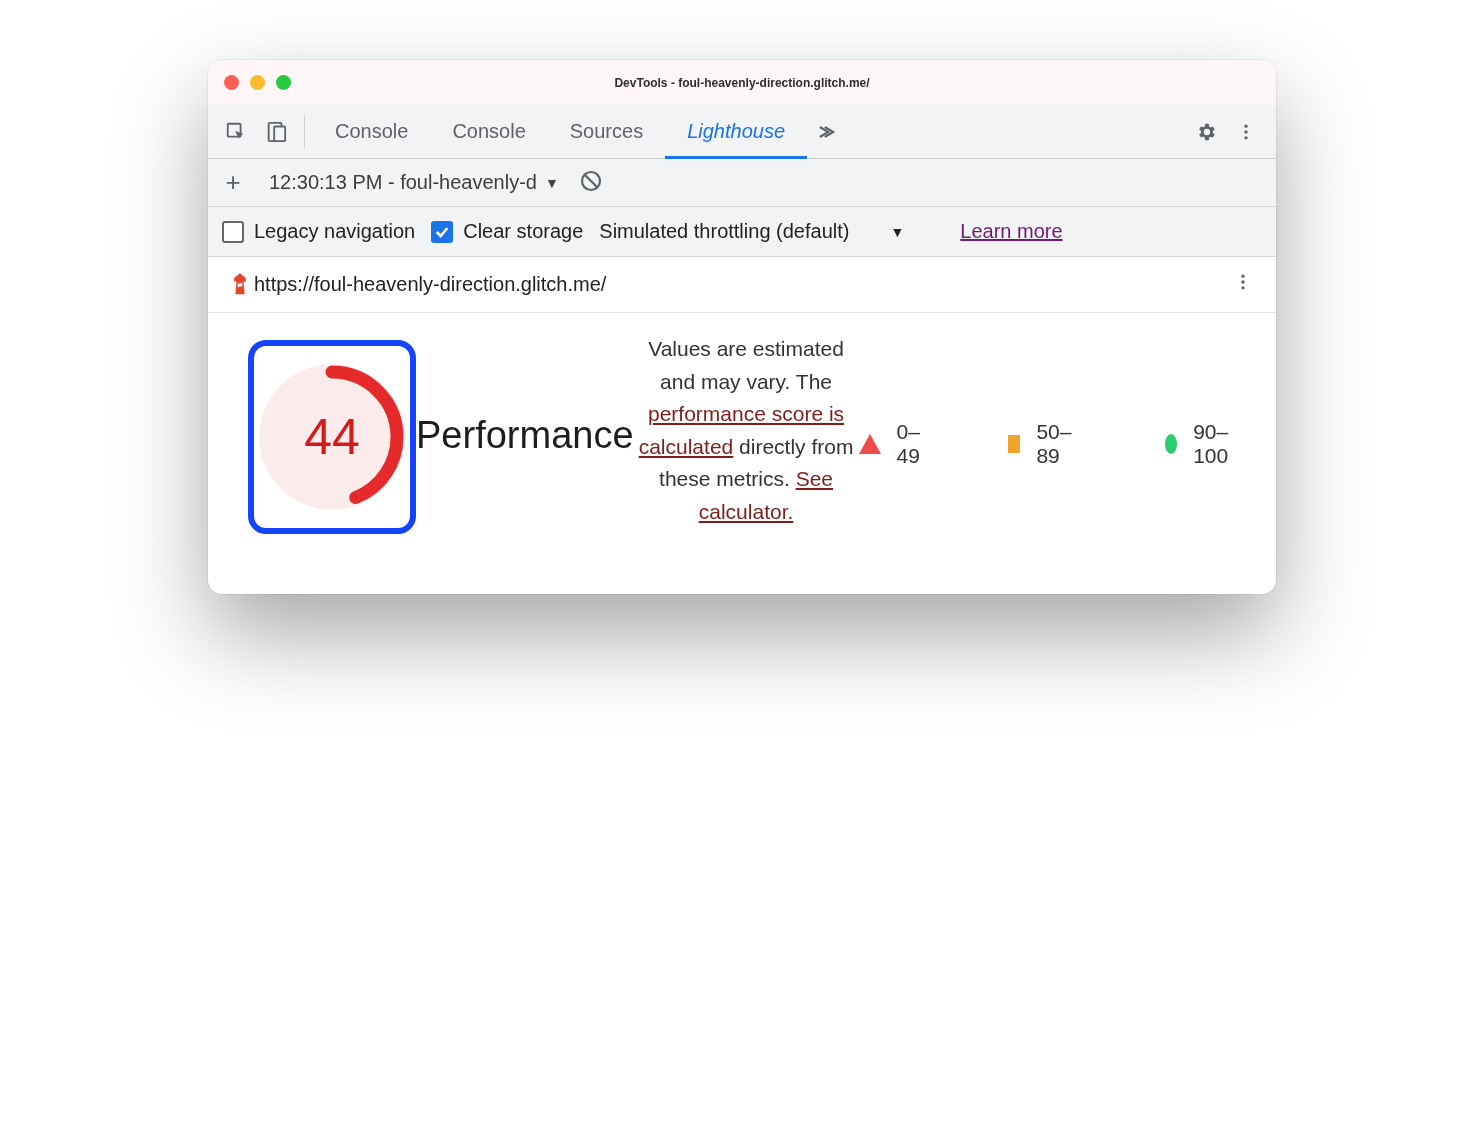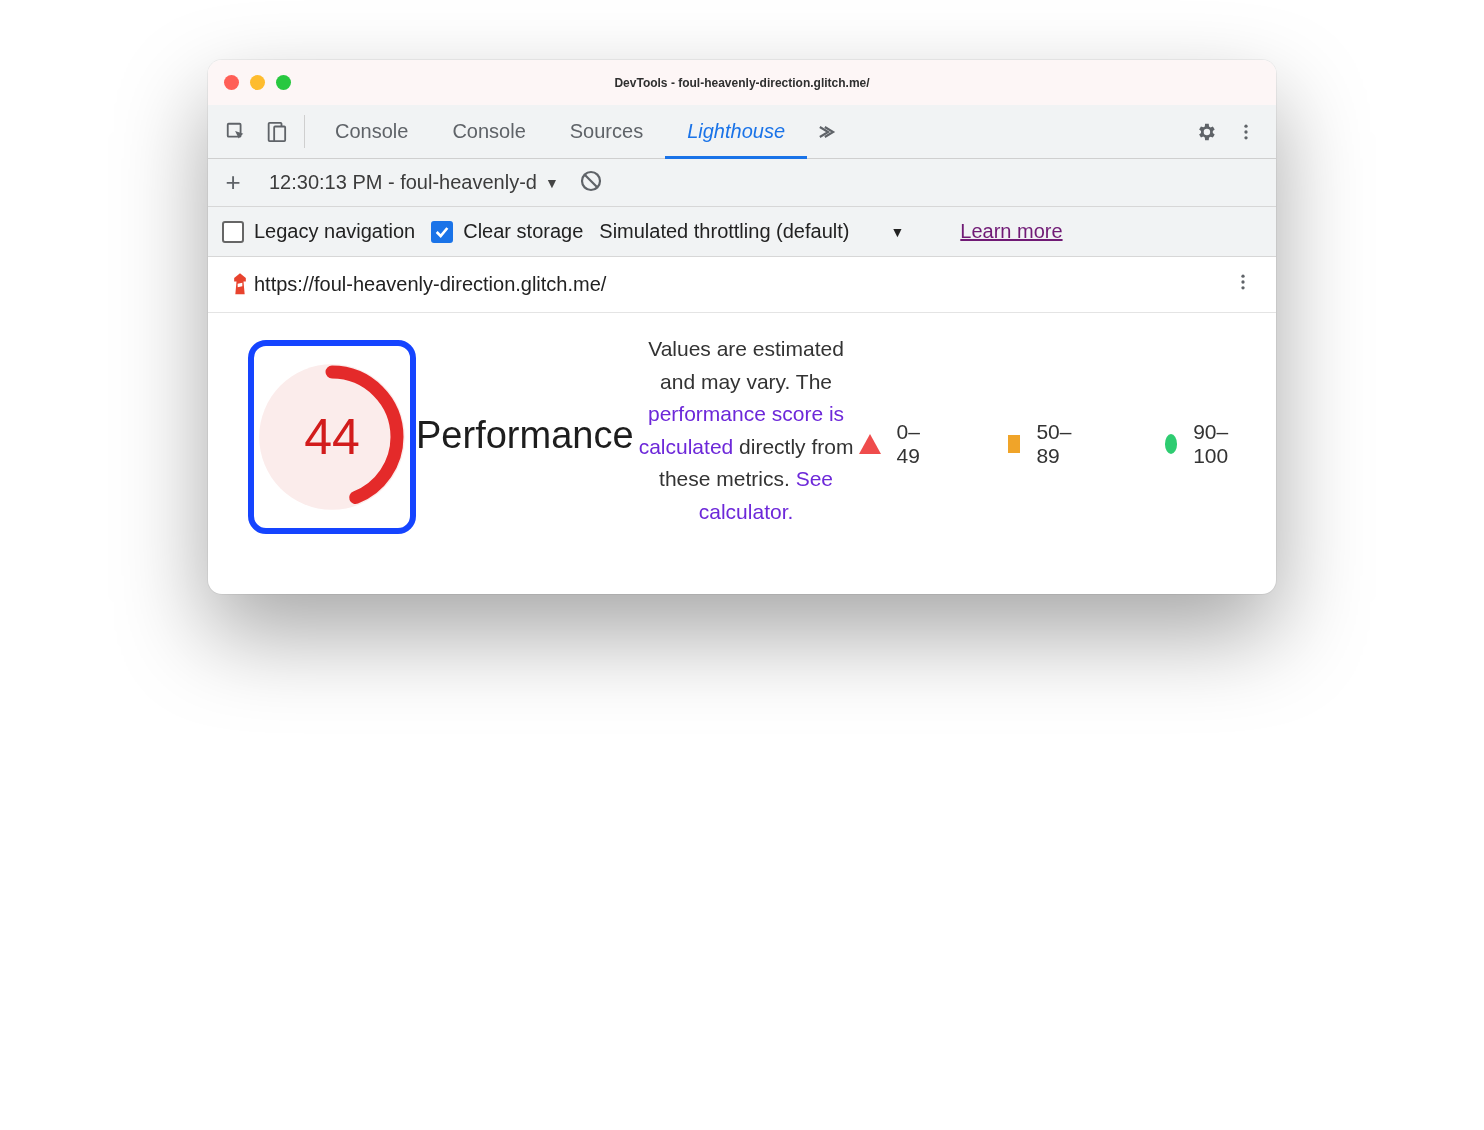--- a/index.html
+++ b/index.html
@@ -168,21 +168,21 @@
     display: flex; align-items: center; justify-content: center;
     font-size: 50px; font-weight: 500; color: #d21c1c;
   }
   .perf-heading {
     font-size: 38px; font-weight: 500; color: #1d1d1d; margin-bottom: 16px;
   }
   .desc {
     font-size: 21px; color: #333; text-align: center; max-width: 830px;
     line-height: 1.55; margin-bottom: 26px;
   }
-  .desc a { color: #6d28d9; cursor: pointer; }
+  .desc a { color: #7f1d1d; text-decoration: underline; cursor: pointer; }
   .legend {
     display: flex; gap: 88px; font-size: 21px; color: #333; align-items: center;
   }
   .legend-item { display: flex; align-items: center; gap: 16px; }
   .tri { width: 0; height: 0; border-left: 11px solid transparent; border-right: 11px solid transparent; border-bottom: 20px solid #ef4c4c; }
   .sq { width: 18px; height: 18px; background: #f0a429; }
   .circ { width: 20px; height: 20px; border-radius: 50%; background: #2ecc71; }
 </style>
 </head>
 <body>

